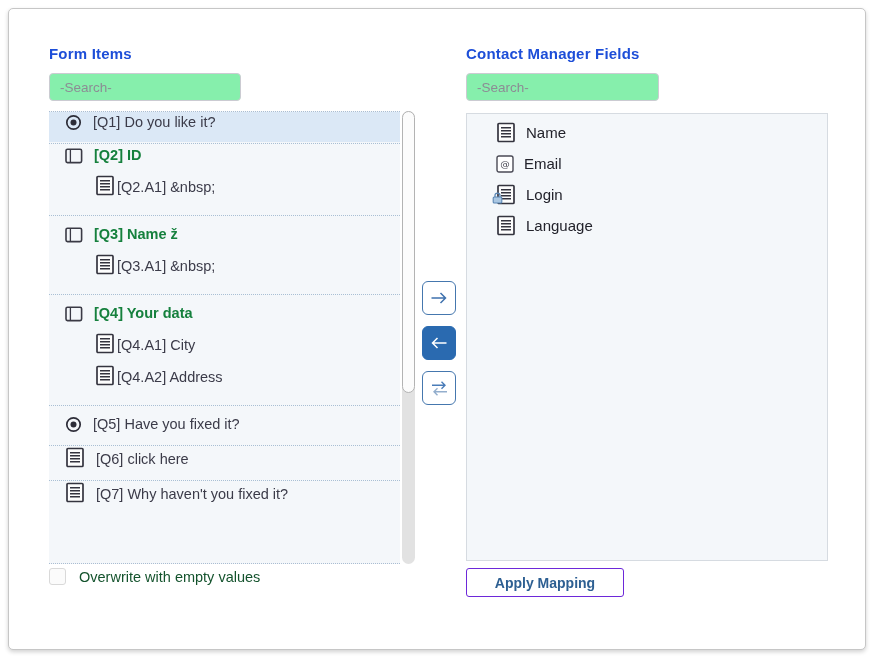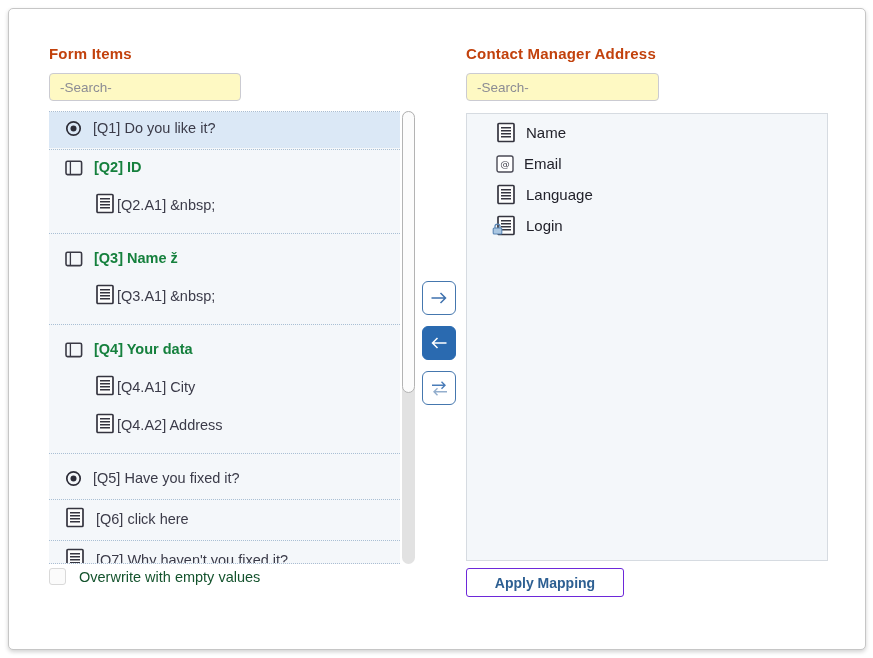--- a/index.html
+++ b/index.html
@@ -4,38 +4,38 @@
 <style>
   * { margin:0; padding:0; box-sizing:border-box; }
   html,body { width:873px; height:658px; background:#ffffff;
     font-family:"Liberation Sans", sans-serif; overflow:hidden; }
   .modal {
     position:absolute; left:8px; top:8px; width:858px; height:642px;
     background:#ffffff; border:1px solid #c6c6c6; border-radius:5px;
     box-shadow:0 2px 4px rgba(0,0,0,.18);
   }
   .panel-title {
-    position:absolute; font-size:15px; font-weight:bold; color:#c2410c;
+    position:absolute; font-size:15px; font-weight:bold; color:#1d4ed8;
     letter-spacing:.2px;
   }
   .search-input {
     position:absolute; height:28px; border:1px solid #cbcbd2; border-radius:4px;
-    background:#fef9c3; font-family:"Liberation Sans", sans-serif;
+    background:#86efac; font-family:"Liberation Sans", sans-serif;
     font-size:13.5px; color:#55555e; padding:0 10px; outline:none;
   }
   .search-input::placeholder { color:#8c8c94; }
 
   
   .list {
     position:absolute; left:40px; top:102px; width:351px; height:453px;
     background:#f4f7fa; border-top:1px dotted #aabdd2; border-bottom:1px dotted #aabdd2;
     overflow:hidden; font-size:14.5px; color:#3b3b49;
   }
   .row {
-    display:block; padding:6px 6px 6px 8px; line-height:20px; cursor:pointer;
+    display:block; padding:0 6px 6px 8px; line-height:20px; cursor:pointer;
   }
   .row .ico { display:inline-block; vertical-align:-4px; margin:0 11px 0 8px; }
   .row.lvl1 { padding-left:46px; }
   .row.lvl1 .ico { margin:0 2px 0 0; }
   .row.sel { background:#dbe8f6; }
   .row.muted { color:#15803d; font-weight:bold; }
   .sep { border-top:1px dotted #a9bfd4; height:0; }
   .sep.gap { margin:8px 0; }
   .sep.tight { margin:1px 0; }
 
@@ -158,64 +158,64 @@
       <div class="mid-btn" style="top: 362px;">
         <span style="display: flex;">
           <svg width="19" height="17" viewBox="0 0 19 17">
             <path d="M2 5.2h13M11.5 1.7L15 5.2l-3.5 3.5" fill="none" stroke="#4a7cb8" stroke-width="1.4"></path>
             <path d="M17 11.8H4M7.5 8.3L4 11.8l3.5 3.5" fill="none" stroke="#93aecd" stroke-width="1.4"></path>
           </svg>
         </span>
       </div>
     </div>
 
-  <div class="panel-title" style="left:457px; top:36px;">Contact Manager Address</div>
+  <div class="panel-title" style="left:457px; top:36px;">Contact Manager Fields</div>
   <input class="search-input" style="left: 457px; top: 64px; width: 193px;" placeholder="-Search-">
 
   <div class="rpanel" id="right-list">
       <div class="rrow">
         <span class="ico">
           <svg width="20" height="21" viewBox="0 0 20 21">
             <rect x="2" y="1.5" width="16" height="18" rx="1" fill="#fdfdfd" stroke="#34343f" stroke-width="1.7"></rect>
             <path d="M5 5.8h10M5 8.8h10M5 11.8h10M5 14.8h10" stroke="#34343f" stroke-width="1.5"></path>
           </svg>
         </span>
         <span>Name</span>
       </div>
       <div class="rrow">
         <span class="ico">
           <svg width="18" height="18" viewBox="0 0 18 18">
             <rect x="1" y="1" width="16" height="16" rx="2" fill="#fff" stroke="#4a4a55" stroke-width="1.4"></rect>
             <text x="9" y="12.3" font-size="9.5" text-anchor="middle" fill="#4a4a55" font-family="DejaVu Sans, sans-serif">@</text>
           </svg>
         </span>
         <span>Email</span>
-      </div>
-      <div class="rrow">
-        <span class="ico">
-          <svg width="20" height="21" viewBox="0 0 20 21">
-            <rect x="2" y="1.5" width="16" height="18" rx="1" fill="#fdfdfd" stroke="#34343f" stroke-width="1.7"></rect>
-            <path d="M5 5.8h10M5 8.8h10M5 11.8h10M5 14.8h10" stroke="#34343f" stroke-width="1.5"></path>
-          </svg>
-        </span>
-        <span>Language</span>
       </div>
       <div class="rrow">
         <span class="ico">
           <svg width="20" height="21" viewBox="0 0 20 21">
             <rect x="2" y="1.5" width="16" height="18" rx="1" fill="#fdfdfd" stroke="#34343f" stroke-width="1.7"></rect>
             <path d="M5 5.8h10M5 8.8h10M5 11.8h10M5 14.8h10" stroke="#34343f" stroke-width="1.5"></path>
           </svg>
           <span class="lock-badge"><svg width="11" height="12" viewBox="0 0 11 12">
               <path d="M3 5V3.6a2.5 2.5 0 0 1 5 0V5" fill="none" stroke="#5b87b5" stroke-width="1.3"></path>
               <rect x="1.2" y="5" width="8.6" height="6" rx="1" fill="#aac7e2" stroke="#5b87b5" stroke-width="1.1"></rect>
             </svg></span>
         </span>
         <span>Login</span>
       </div>
+      <div class="rrow">
+        <span class="ico">
+          <svg width="20" height="21" viewBox="0 0 20 21">
+            <rect x="2" y="1.5" width="16" height="18" rx="1" fill="#fdfdfd" stroke="#34343f" stroke-width="1.7"></rect>
+            <path d="M5 5.8h10M5 8.8h10M5 11.8h10M5 14.8h10" stroke="#34343f" stroke-width="1.5"></path>
+          </svg>
+        </span>
+        <span>Language</span>
+      </div>
     </div>
 
   <button class="apply-btn">Apply Mapping</button>
 
   <div class="overwrite">
     <span class="checkbox"></span>
     <span class="overwrite-label">Overwrite with empty values</span>
   </div>
 
 </div>

